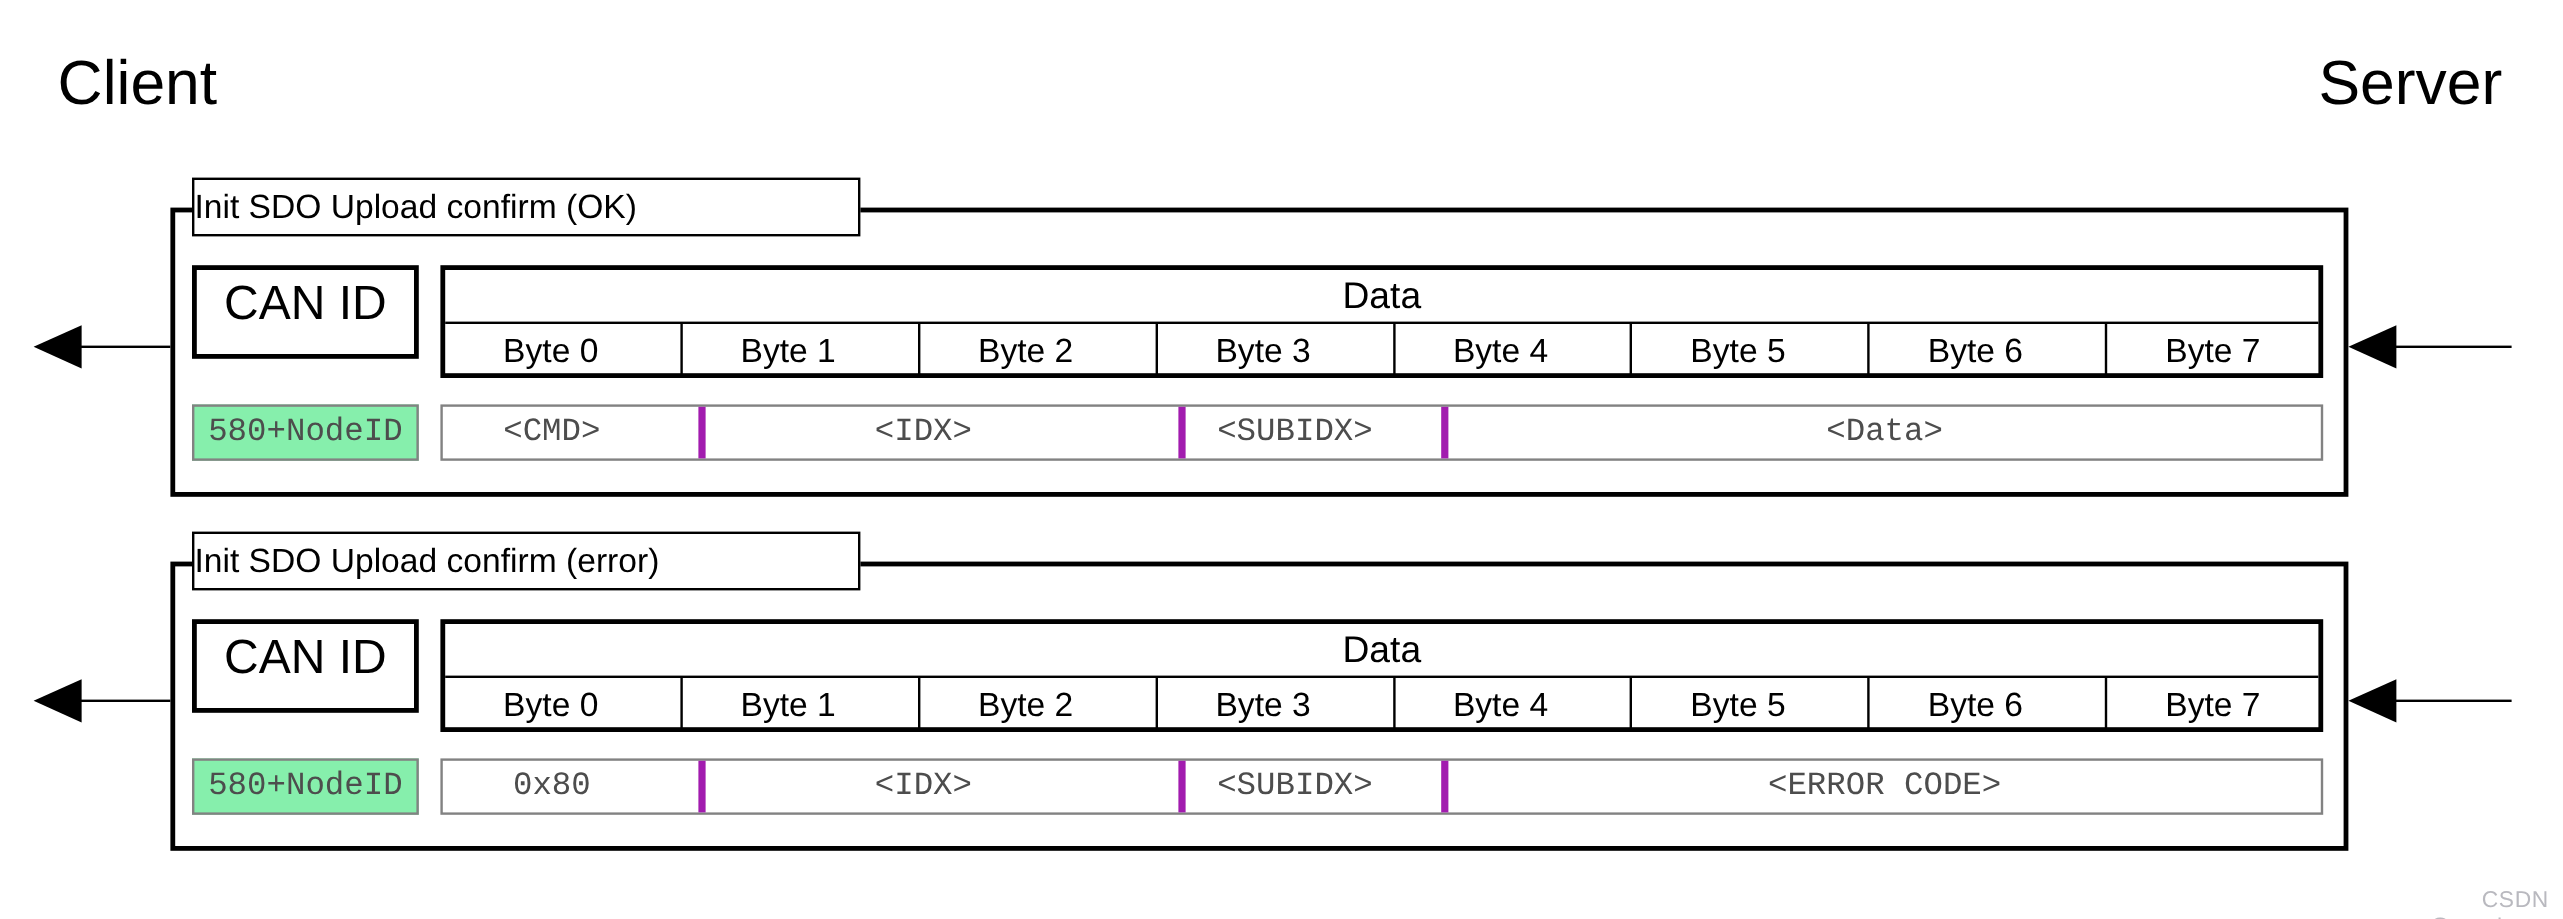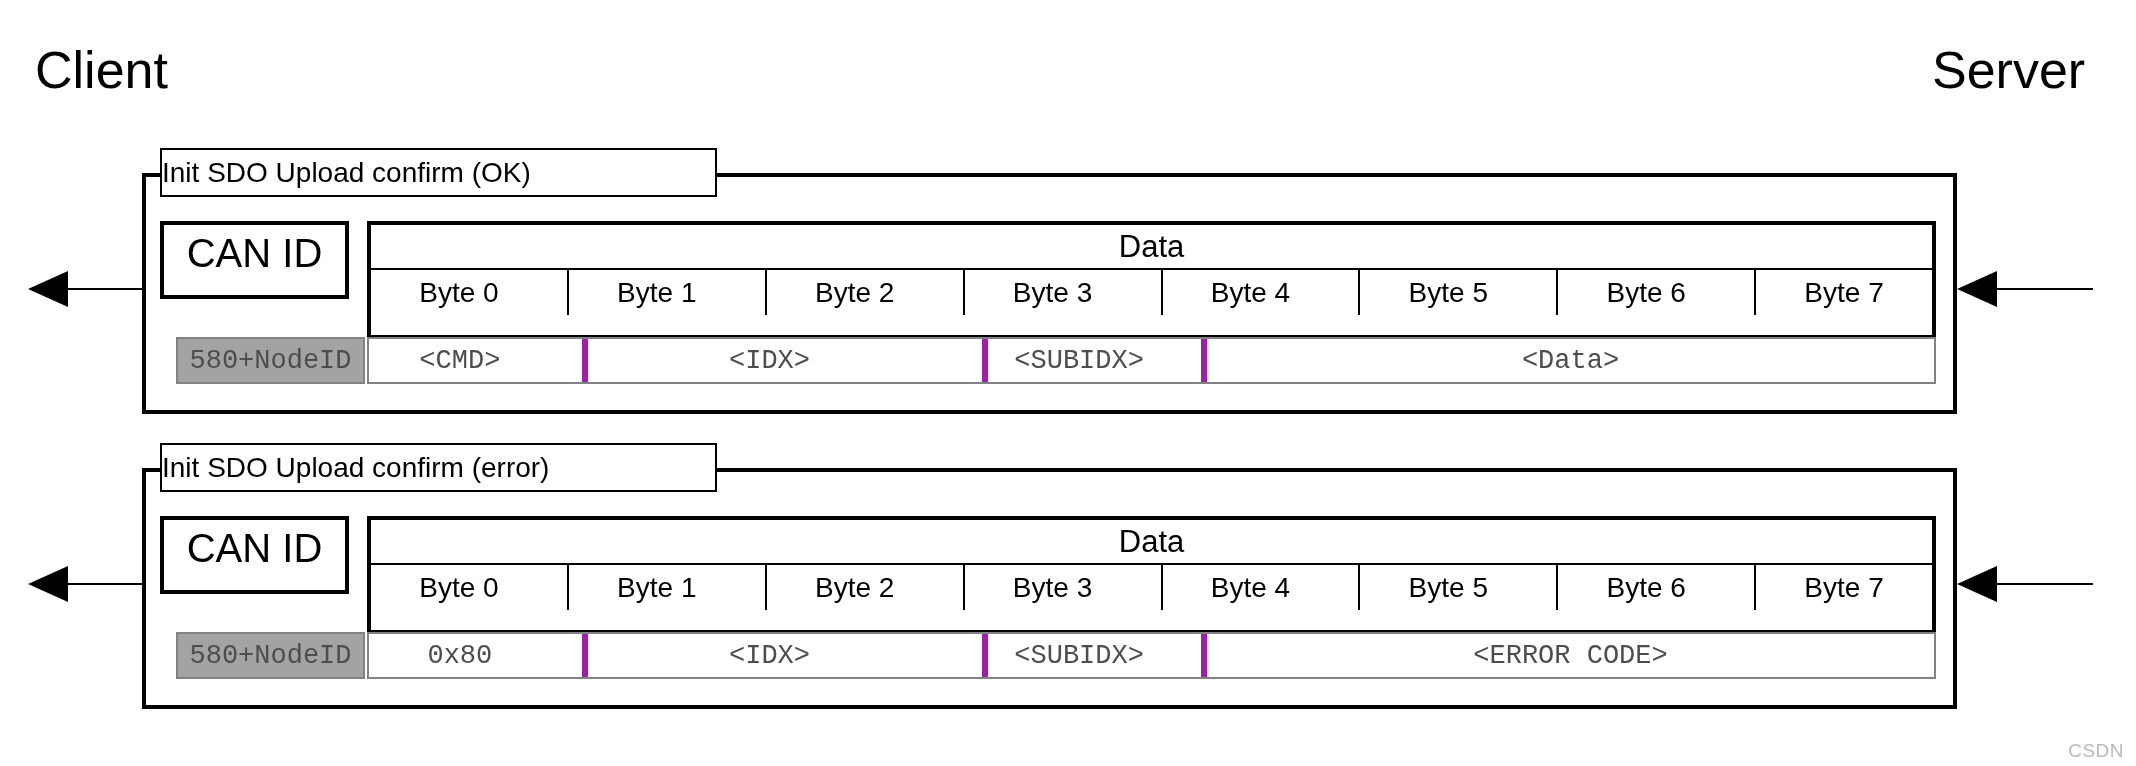--- a/index.html
+++ b/index.html
@@ -1,54 +1,54 @@
 <!DOCTYPE html>
 <html><head>
 <meta charset="utf-8">
 <style>
   html,body{margin:0;padding:0;background:#ffffff;}
   .stage{
     position:relative;width:2136px;height:766px;background:#ffffff;overflow:hidden;
     font-family:"Liberation Sans",sans-serif;color:#000;
   }
   .actor{position:absolute;top:42px;font-size:52px;line-height:1.1;color:#000;}
-  .actor.client{left:35px;}
+  .actor.client{left:48px;}
   .actor.server{left:1932px;}
 
   .frame-group{position:absolute;left:0;width:2136px;height:296px;}
   .frame-1{top:148px;}
   .frame-2{top:443px;}
 
   .outer-frame{position:absolute;left:142px;top:25px;width:1815px;height:241px;
     border:4px solid #000;box-sizing:border-box;background:transparent;}
 
   .label-box{position:absolute;left:160px;top:0;width:557px;height:49px;
     border:2px solid #000;box-sizing:border-box;background:#fff;z-index:3;
     display:flex;align-items:center;font-size:28px;}
 
   .canid-box{position:absolute;left:160px;top:73px;width:189px;height:78px;
     border:4px solid #000;box-sizing:border-box;background:#fff;z-index:2;
     display:flex;justify-content:center;align-items:flex-start;
     padding-top:5px;font-size:40px;line-height:1.15;}
 
-  .data-table{position:absolute;left:367px;top:73px;width:1569px;height:118px;
+  .data-table{position:absolute;left:367px;top:73px;width:1569px;height:94px;
     border:4px solid #000;box-sizing:border-box;background:#fff;z-index:2;}
   .data-header{height:43px;display:flex;justify-content:center;align-items:center;
     font-size:31px;}
   .byte-row{height:45px;display:flex;border-top:2px solid #000;box-sizing:content-box;gap:20px;}
   .byte-cell{flex:1 1 0;display:flex;justify-content:center;align-items:center;
     font-size:28px;border-left:2px solid #000;box-sizing:border-box;}
   .byte-cell:first-child{border-left:none;}
 
   .mono{font-family:"Liberation Mono",monospace;}
 
   .vrow-canid{position:absolute;left:160px;top:189px;width:189px;height:47px;
-    border:2px solid #828282;box-sizing:border-box;background:#a3a3a3;z-index:2;
+    border:2px solid #828282;box-sizing:border-box;background:#86efac;z-index:2;
     display:flex;justify-content:center;align-items:center;
-    font-size:27px;color:#4d4d4d;margin-left:16px;}
+    font-size:27px;color:#4d4d4d;}
 
   .value-table{position:absolute;left:367px;top:189px;width:1569px;height:47px;
     border:2px solid #828282;box-sizing:border-box;background:#fff;z-index:2;display:flex;gap:31px;}
   .value-cell{display:flex;justify-content:center;align-items:center;
     font-size:27px;color:#4d4d4d;border-left:6px solid #a21caf;box-sizing:border-box;}
   .value-cell:first-child{border-left:none;}
   .w1{flex:1 1 0;}
   .w2{flex:2 2 0;}
   .w4{flex:4 4 0;}
 

